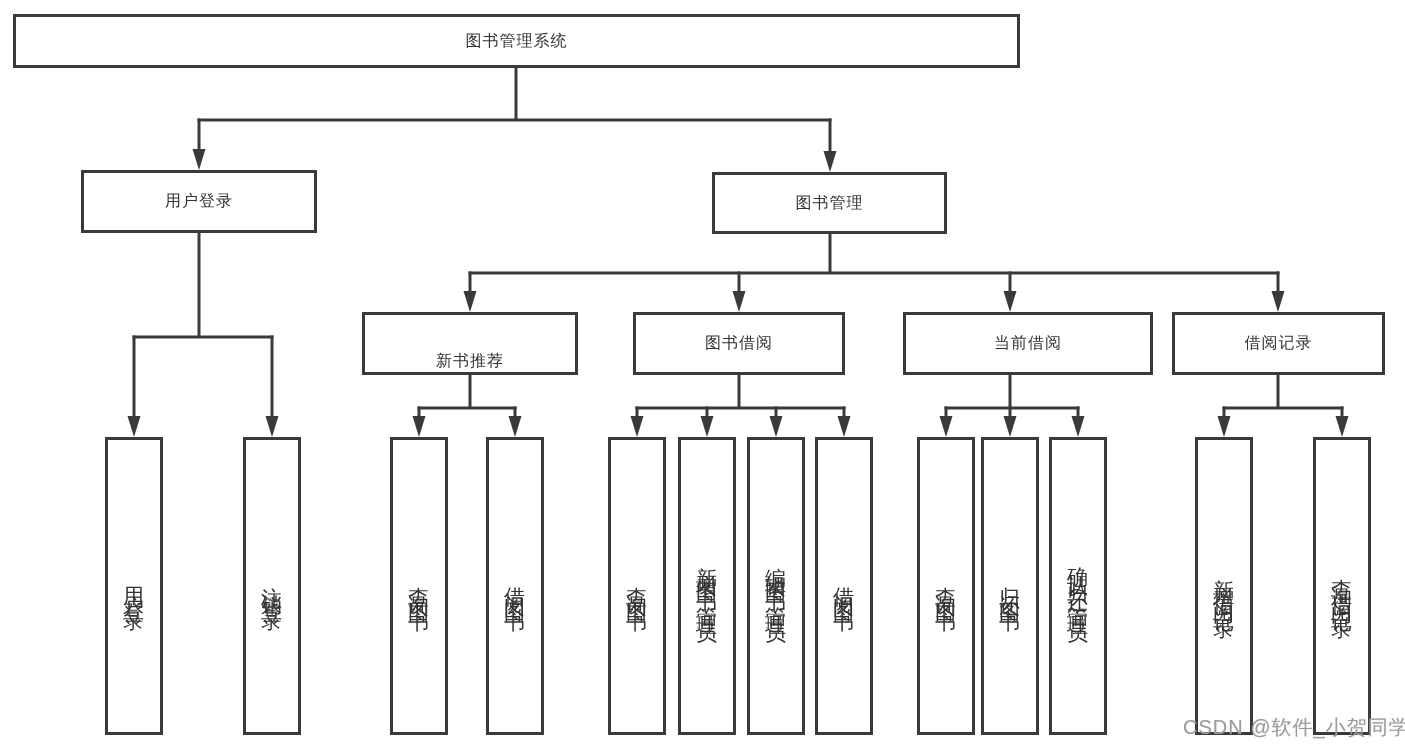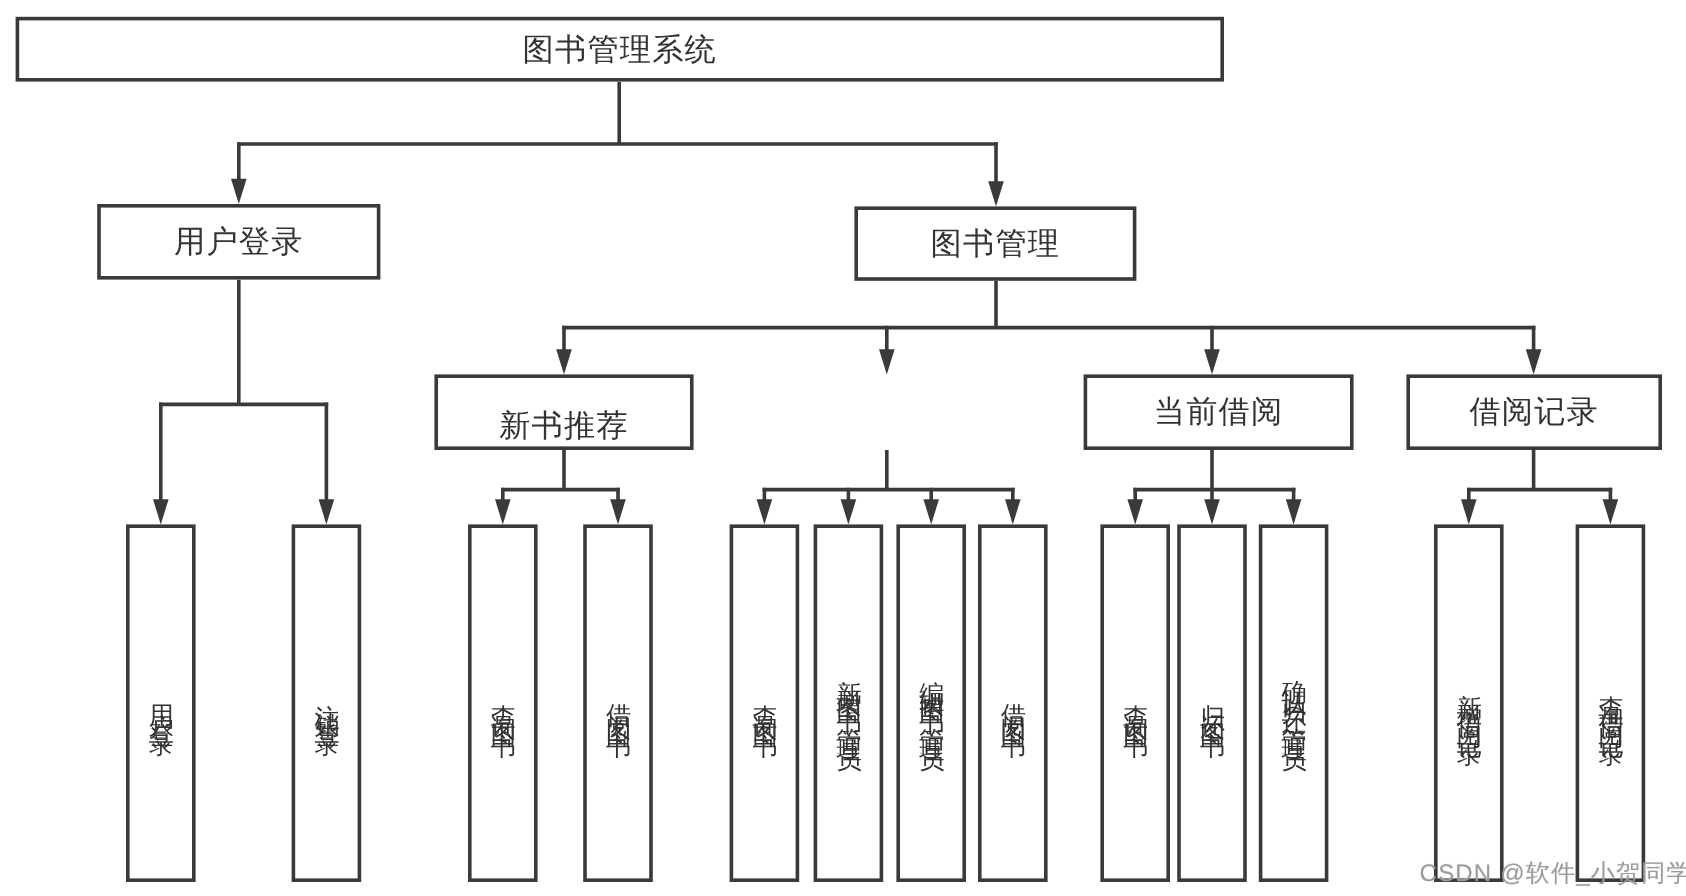--- a/index.html
+++ b/index.html
@@ -24,21 +24,21 @@
   }
   .node {
     position: absolute;
     box-sizing: border-box;
     border: 3px solid #3a3a3a;
     background: #ffffff;
     display: flex;
     align-items: center;
     justify-content: center;
     z-index: 2;
-    font-size: 26px;
+    font-size: 16px;
     letter-spacing: 1px;
     color: #333333;
     white-space: nowrap;
   }
   .node.leaf {
     font-size: 21px;
   }
   .vtext {
     writing-mode: vertical-rl;
     text-orientation: mixed;
@@ -56,21 +56,21 @@
     letter-spacing: 1px;
     white-space: nowrap;
     text-shadow: 0 0 1px rgba(180,180,180,0.6);
   }
   
   .n-root   { left: 13px;   top: 14px;  width: 1007px; height: 54px; }
   .n-login  { left: 81px;   top: 170px; width: 236px;  height: 63px; }
   .n-mgmt   { left: 712px;  top: 172px; width: 235px;  height: 62px; }
   .n-newrec { left: 362px;  top: 312px; width: 216px;  height: 63px; align-items: flex-end; }
   .n-borrow { left: 633px;  top: 312px; width: 212px;  height: 63px; }
-  .n-curr   { left: 903px;  top: 312px; width: 225px;  height: 63px; justify-content: center; }
+  .n-curr   { left: 903px;  top: 312px; width: 250px;  height: 63px; justify-content: center; }
   .n-record { left: 1172px; top: 312px; width: 213px;  height: 63px; }
   .lf       { top: 437px; width: 58px; height: 298px; }
   .lf-a1 { left: 105px; }  .lf-a2 { left: 243px; }
   .lf-b1 { left: 390px; }  .lf-b2 { left: 486px; }
   .lf-c1 { left: 608px; }  .lf-c2 { left: 678px; }
   .lf-c3 { left: 747px; }  .lf-c4 { left: 815px; }
   .lf-d1 { left: 917px; }  .lf-d2 { left: 981px; }  .lf-d3 { left: 1049px; }
   .lf-e1 { left: 1195px; } .lf-e2 { left: 1313px; }
 </style>
 </head>
@@ -151,20 +151,23 @@
   <div class="node n-login">
     <span>用户登录</span>
   </div>
   <div class="node n-mgmt">
     <span>图书管理</span>
   </div>
 
   <div class="node n-newrec">
     <span>新书推荐</span>
   </div>
+  <div class="node n-borrow">
+    <span>图书借阅</span>
+  </div>
   <div class="node n-curr">
     <span>当前借阅</span>
   </div>
   <div class="node n-record">
     <span>借阅记录</span>
   </div>
 
   <div class="node leaf lf lf-a1">
     <span class="vtext">用户登录</span>
   </div>

